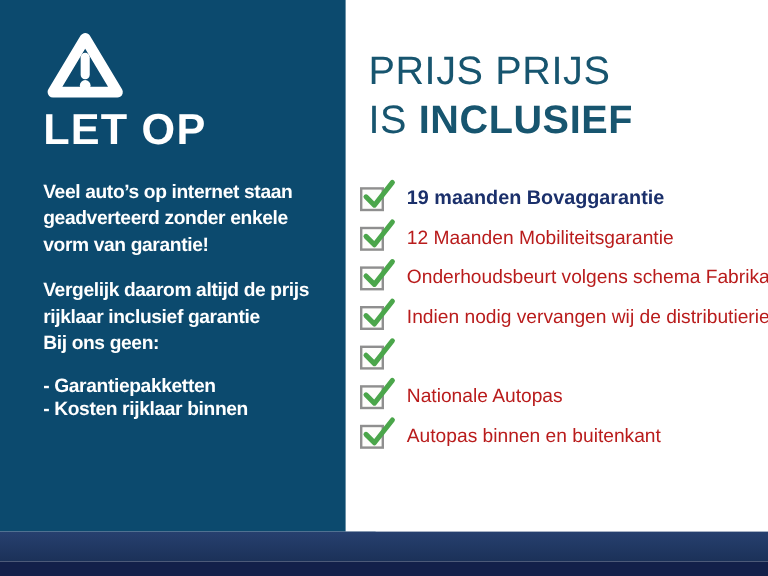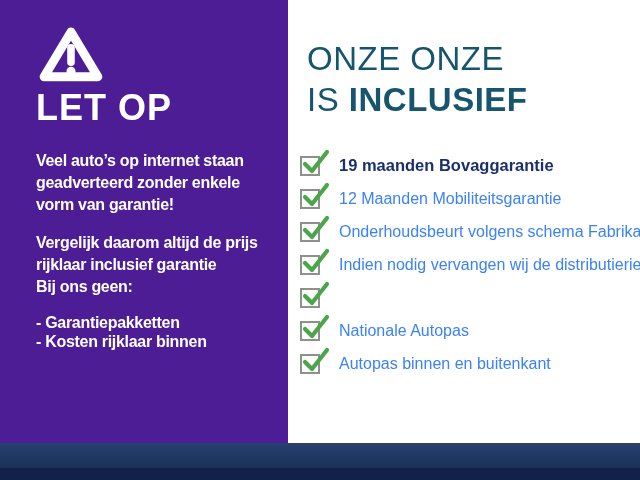--- a/index.html
+++ b/index.html
@@ -4,21 +4,21 @@
 <style>
   html,body { margin:0; padding:0; background:#e8e8e8; }
   .canvas {
     position:relative; width:640px; height:480px; overflow:hidden;
     font-family:"Liberation Sans", sans-serif; background:#fff;
   }
 
   
   .panel-left {
     position:absolute; left:0; top:0; width:288px; height:443px;
-    background:#4c1d95; color:#fff;padding-left:25px;
+    background:#0c4a6e; color:#fff;padding-left:25px;
   }
   .warning-icon { position:absolute; left:36px; top:23px; }
   .letop-title {
     position:absolute; left:36px; top:90px; margin:0;
     font-size:36px; font-weight:bold; letter-spacing:1px; line-height:1;
   }
   .left-text {
     position:absolute; left:36px; top:150px; width:248px;
     font-size:16px; font-weight:bold; letter-spacing:-0.3px;
   }
@@ -42,21 +42,21 @@
   .check-list { position:absolute; left:12px; top:149px; right:6px; }
   .check-row { display:flex; align-items:center; height:33px; }
   .check {
     position:relative; width:24px; height:22px; flex:none; margin-right:15px;
   }
   .check .box {
     position:absolute; left:0; bottom:1px; width:16px; height:16px;
     border:2px solid #8F8F8F; background:#fdfdfb;
   }
   .check svg { position:absolute; left:3px; top:-5px; overflow:visible; }
-  .check-label { font-size:16px; color:#3b82f6; white-space:nowrap; }
+  .check-label { font-size:16px; color:#b91c1c; white-space:nowrap; }
   .check-row.bold .check-label { font-weight:bold; color:#1B306B; font-size:16.5px; }
 
   
   .footer-bar {
     position:absolute; left:0; top:443px; width:640px; height:25px;
     background:linear-gradient(#27406f, #1B3158);
   }
   .footer-bottom {
     position:absolute; left:0; top:468px; width:640px; height:12px;
     background:#13204A;
@@ -86,21 +86,21 @@
 
       <div class="bullet-list">
         <div>- Garantiepakketten</div>
         <div>- Kosten rijklaar binnen</div>
       </div>
     </div>
   </div>
 
   <div class="panel-right">
     <div class="rp-heading">
-      <div>ONZE ONZE</div>
+      <div>PRIJS PRIJS</div>
       <div><span>IS</span> <span class="bold">INCLUSIEF</span></div>
     </div>
 
     <div class="check-list">
 
       <div class="check-row bold">
         <span class="check">
           <span class="box"></span>
           <svg width="26" height="26" viewBox="0 0 26 26">
               <path d="M2 14 L9 21 L24 2" fill="none" stroke="#4BA64B" stroke-width="4.2" stroke-linecap="round" stroke-linejoin="round"></path>

